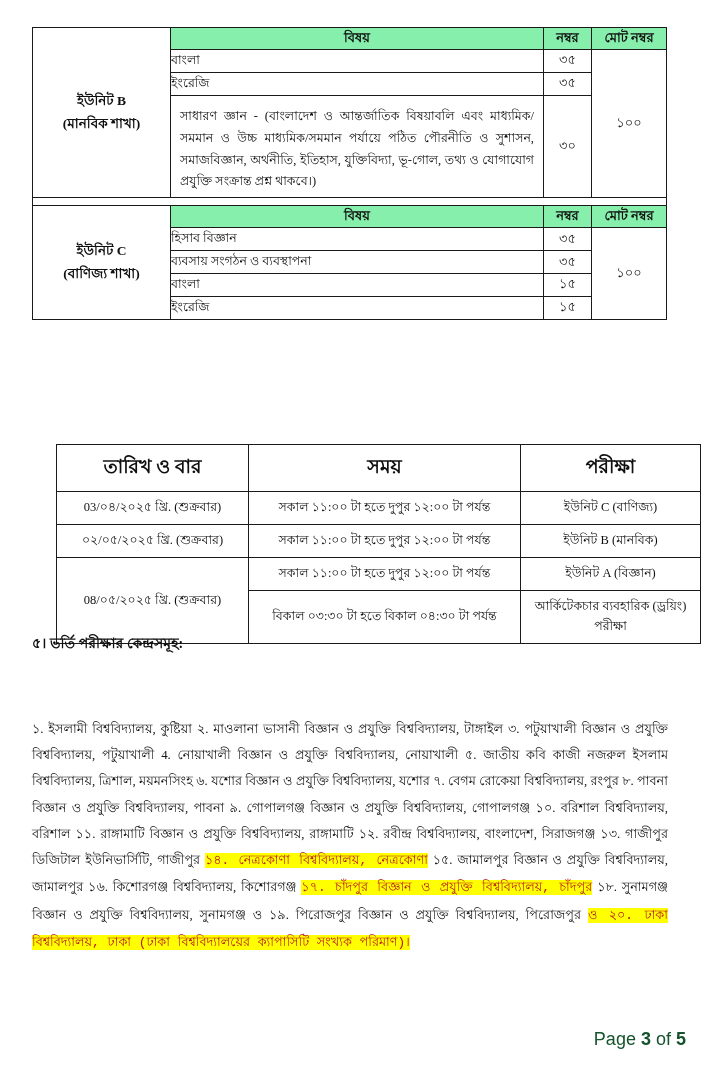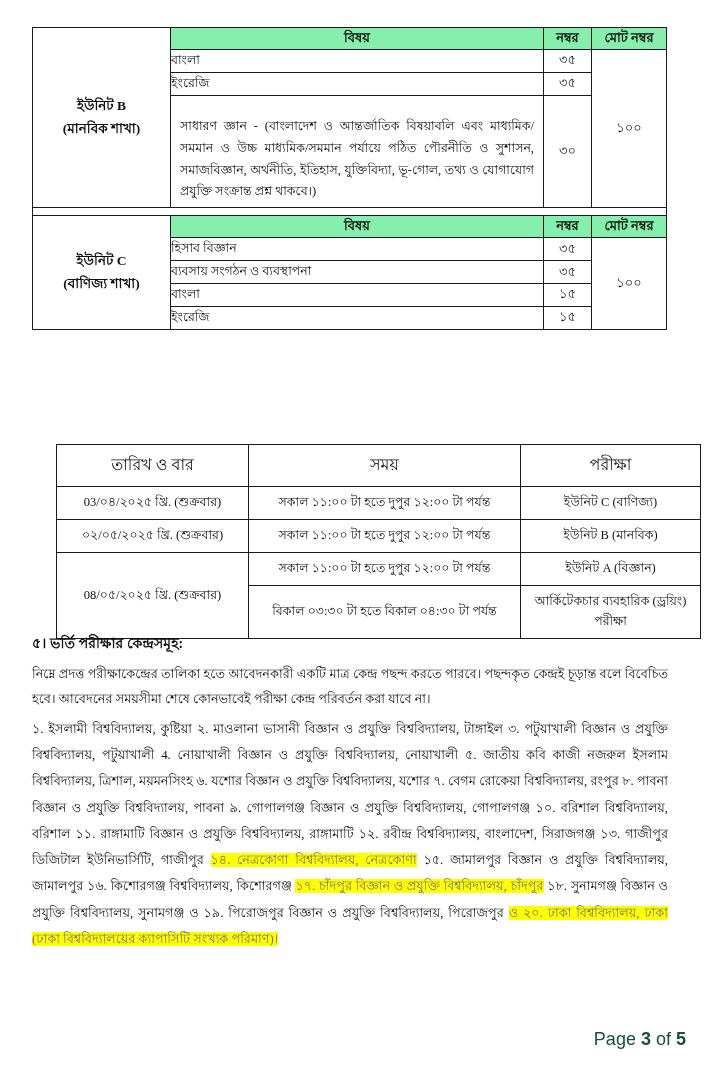--- a/index.html
+++ b/index.html
@@ -61,21 +61,21 @@
   }
   td.subject {
     font-size: 12.5px;
     padding: 5px 8px 5px 9px;
     line-height: 1.75;
     text-align: left;
   }
   td.subject.justify {
     text-align: justify;
     text-align-last: left;
-    padding: 20px 9px 4px 9px;
+    padding: 10px 9px 4px 9px;
   }
   td.num {
     text-align: center;
     font-size: 13px;
   }
   td.total {
     text-align: center;
     font-size: 13px;
     margin-top: 8px;
   }
@@ -108,22 +108,22 @@
     width: 644px;
     table-layout: fixed;
   }
   table.schedule th, table.schedule td {
     border: 1px solid #1a1a1a;
     text-align: center;
     padding: 6px 3px;
     font-size: 12.5px;
   }
   table.schedule th {
-    font-weight: normal;
-    font-size: 16px;
+    font-weight: bold;
+    font-size: 19px;
     padding: 7px 14px;
   }
   .sc-col-date { width: 192px; }
   .sc-col-time { width: 272px; }
   .sc-col-exam { width: 180px; }
   td.exam-small { font-size: 11.5px; margin-left: 16px; }
 
   
   .para {
     position: absolute;
@@ -132,22 +132,23 @@
     font-size: 12.8px;
     line-height: 1.95;
     text-align: justify;
     text-align-last: left;
   }
   #para-intro { top: 662px; }
   #para-list  { top: 716px; line-height: 2.05; }
 
   mark.hl {
     background: #ffff00;
-    color: #737373;
-    padding: 0;
+    color: #b91c1c;
+    padding: 0;
+    font-family: Liberation Mono, monospace;
   }
 
   
   .footer {
     position: absolute;
     right: 34px;
     top: 1029px;
     font-family: "Liberation Sans", sans-serif;
     font-size: 18px;
     color: #14532d;
@@ -257,21 +258,20 @@
         <tr>
           <td>বিকাল ০৩:৩০ টা হতে বিকাল ০৪:৩০ টা পর্যন্ত</td>
           <td class="exam-small">আর্কিটেকচার ব্যবহারিক (ড্রয়িং) পরীক্ষা</td>
         </tr>
       </tbody>
     </table>
   </div>
 
   <div class="section-heading" id="heading-5">৫। ভর্তি পরীক্ষার কেন্দ্রসমূহ:</div>
 
-  <div class="para" id="para-intro">নিম্নে প্রদত্ত পরীক্ষাকেন্দ্রের তালিকা হতে আবেদনকারী একটি মাত্র কেন্দ্র পছন্দ করতে পারবে। পছন্দকৃত কেন্দ্রই চূড়ান্ত বলে বিবেচিত হবে। আবেদনের সময়সীমা শেষে কোনভাবেই পরীক্ষা কেন্দ্র পরিবর্তন করা যাবে না।</div>
 
   <div class="para" id="para-list"><span>১. ইসলামী বিশ্ববিদ্যালয়, কুষ্টিয়া</span> <span>২. মাওলানা ভাসানী বিজ্ঞান ও প্রযুক্তি বিশ্ববিদ্যালয়, টাঙ্গাইল</span> <span>৩. পটুয়াখালী বিজ্ঞান ও প্রযুক্তি বিশ্ববিদ্যালয়, পটুয়াখালী</span> <span>4. নোয়াখালী বিজ্ঞান ও প্রযুক্তি বিশ্ববিদ্যালয়, নোয়াখালী</span> <span>৫. জাতীয় কবি কাজী নজরুল ইসলাম বিশ্ববিদ্যালয়, ত্রিশাল, ময়মনসিংহ</span> <span>৬. যশোর বিজ্ঞান ও প্রযুক্তি বিশ্ববিদ্যালয়, যশোর</span> <span>৭. বেগম রোকেয়া বিশ্ববিদ্যালয়, রংপুর</span> <span>৮. পাবনা বিজ্ঞান ও প্রযুক্তি বিশ্ববিদ্যালয়, পাবনা</span> <span>৯. গোপালগঞ্জ বিজ্ঞান ও প্রযুক্তি বিশ্ববিদ্যালয়, গোপালগঞ্জ</span> <span>১০. বরিশাল বিশ্ববিদ্যালয়, বরিশাল</span> <span>১১. রাঙ্গামাটি বিজ্ঞান ও প্রযুক্তি বিশ্ববিদ্যালয়, রাঙ্গামাটি</span> <span>১২. রবীন্দ্র বিশ্ববিদ্যালয়, বাংলাদেশ, সিরাজগঞ্জ</span> <span>১৩. গাজীপুর ডিজিটাল ইউনিভার্সিটি, গাজীপুর</span> <mark class="hl">১৪. নেত্রকোণা বিশ্ববিদ্যালয়, নেত্রকোণা</mark> <span>১৫. জামালপুর বিজ্ঞান ও প্রযুক্তি বিশ্ববিদ্যালয়, জামালপুর</span> <span>১৬. কিশোরগঞ্জ বিশ্ববিদ্যালয়, কিশোরগঞ্জ</span> <mark class="hl">১৭. চাঁদপুর বিজ্ঞান ও প্রযুক্তি বিশ্ববিদ্যালয়, চাঁদপুর</mark> <span>১৮. সুনামগঞ্জ বিজ্ঞান ও প্রযুক্তি বিশ্ববিদ্যালয়, সুনামগঞ্জ</span> <span>ও ১৯. পিরোজপুর বিজ্ঞান ও প্রযুক্তি বিশ্ববিদ্যালয়, পিরোজপুর</span> <mark class="hl">ও ২০. ঢাকা বিশ্ববিদ্যালয়, ঢাকা (ঢাকা বিশ্ববিদ্যালয়ের ক্যাপাসিটি সংখ্যক পরিমাণ)।</mark></div>
 
   <div class="footer">
     <span>Page</span>
     <b>3</b>
     <span>of</span>
     <b>5</b>
   </div>
 

